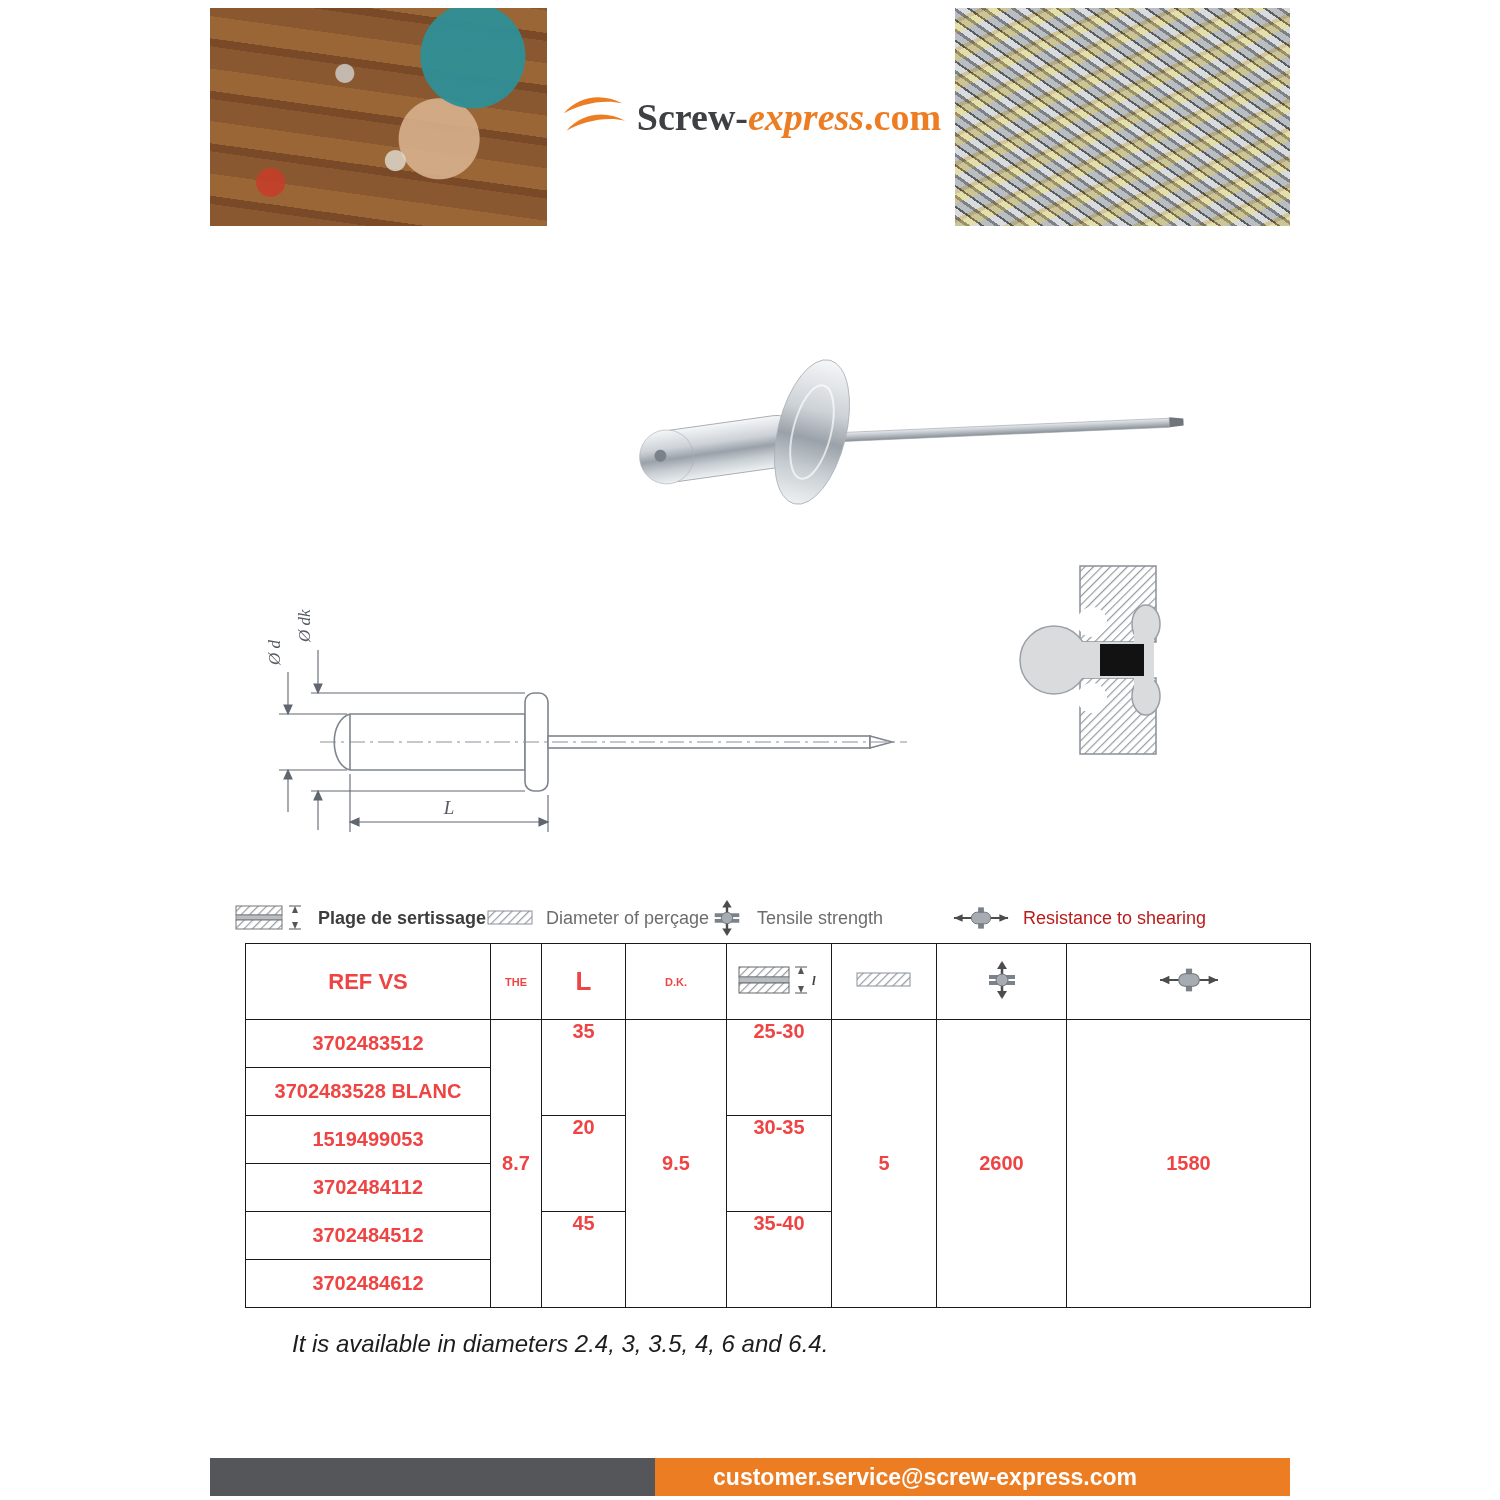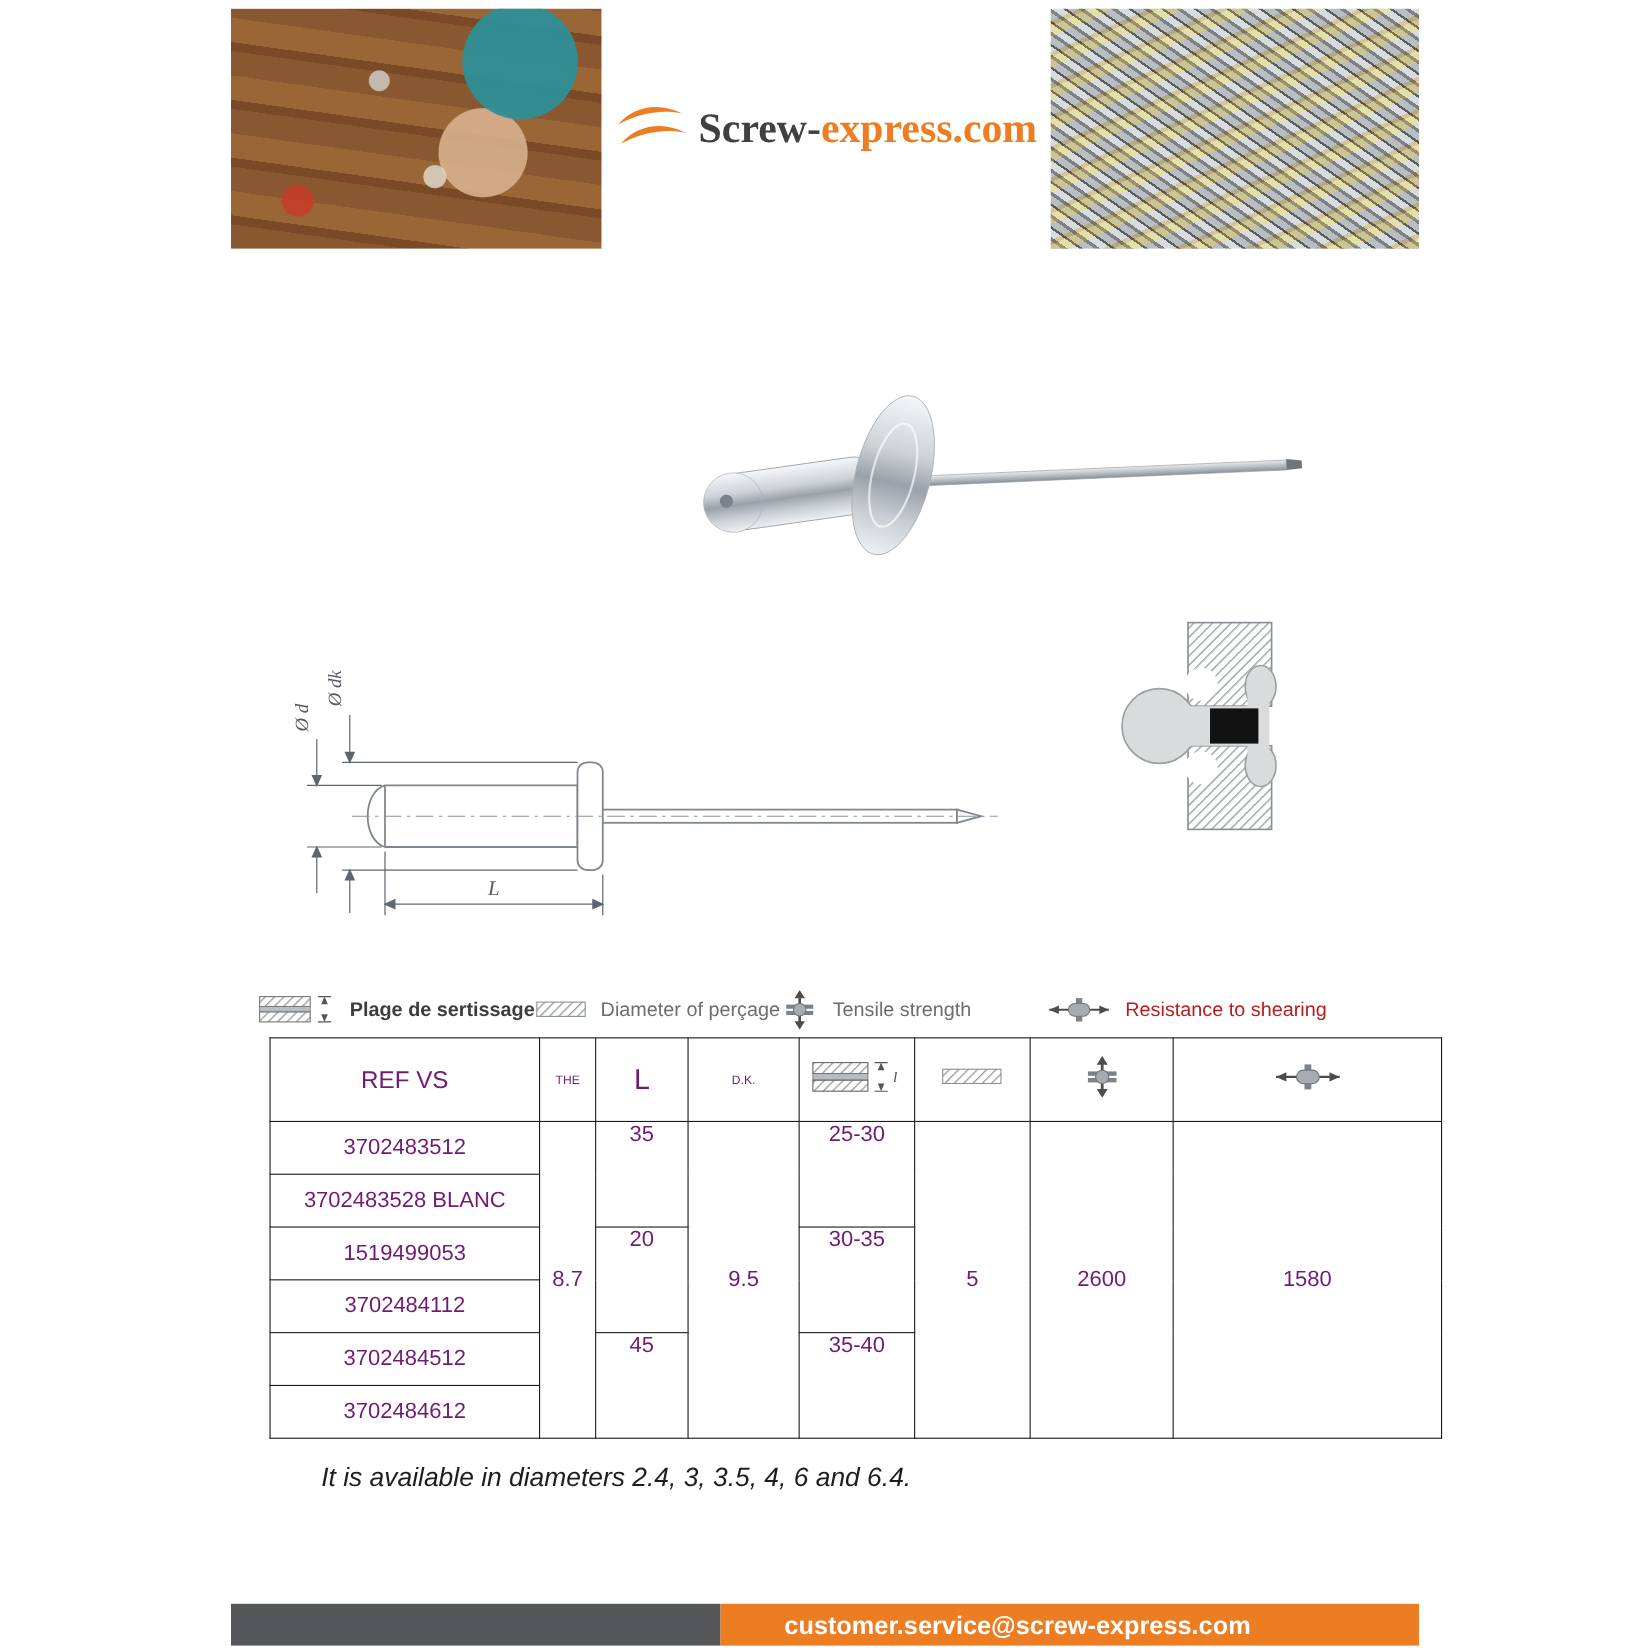--- a/index.html
+++ b/index.html
@@ -20,42 +20,42 @@
   .photo-right{left:955px;width:335px;
     background:
       repeating-linear-gradient(35deg, #b9bec3 0 6px, #7d8186 6px 9px, #d8dcdf 9px 15px, #5a5d60 15px 17px),
       repeating-linear-gradient(-24deg, rgba(185,154,74,.55) 0 9px, rgba(122,98,40,.45) 9px 13px, transparent 13px 26px);
     background-blend-mode:overlay;
   }
   .logo-area{position:absolute;left:547px;top:8px;width:408px;height:218px;
     display:flex;align-items:center;justify-content:center;gap:12px;background:#fff;}
   .logo-text{font-family:"Liberation Serif",serif;font-size:38px;font-weight:bold;white-space:nowrap;}
   .logo-dark{color:#3f4043;text-align:center;}
-  .logo-italic{color:#ED7D23;}
+  .logo-italic{color:#ED7D23;font-style:italic;}
   .logo-suffix{color:#ED7D23;}
 
   .banner{position:absolute;left:210px;top:226px;width:1080px;height:61px;display:flex;}
   .banner-notch{width:19px;height:61px;background:#55565A;}
   .banner-main{flex:1;background:#ED7D23;color:#fff;text-align:center;
     font-size:45px;font-weight:bold;line-height:61px;letter-spacing:1px;}
 
   
   .abs{position:absolute;}
 
   
   .legend-item{position:absolute;top:897px;height:42px;display:flex;align-items:center;gap:13px;}
   .legend-label{font-size:18px;}
   .lg-bold{color:#3d3d3d;font-weight:bold;}
   .lg-gray{color:#6d6d6d;}
   .lg-purple{color:#b91c1c;}
 
   
   table.spec{position:absolute;left:245px;top:943px;border-collapse:collapse;table-layout:fixed;}
   table.spec th, table.spec td{border:1px solid #1a1a1a;text-align:center;padding:0;
-    font-weight:normal;color:#701a75;overflow:hidden;}
+    font-weight:bold;color:#ef4444;overflow:hidden;}
   tr.hdr{height:76px;}
   tr.data{height:48px;}
   th.ref-h{font-size:22px;}
   th.small-h{font-size:11px;}
   th.l-h{font-size:26px;}
   td.ref{font-size:20px;}
   td.full{font-size:20px;vertical-align:middle;}
   td.pair{font-size:20px;vertical-align:top;padding-top:12px;}
 
   .note{position:absolute;left:292px;top:1330px;font-size:24px;color:#1d1d1d;font-style:italic;}

